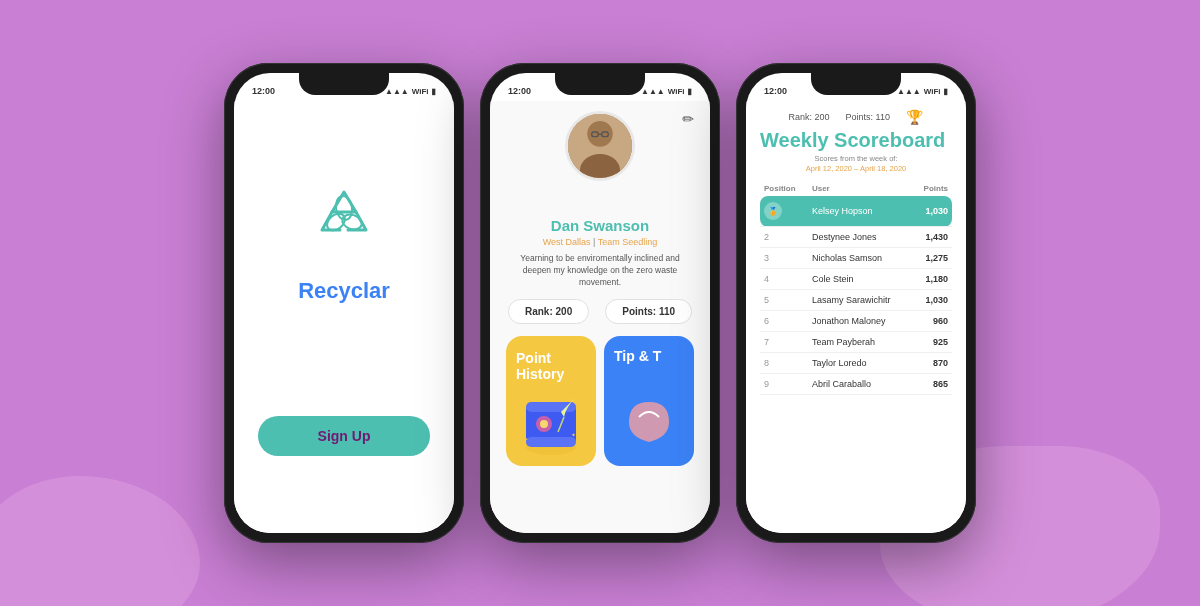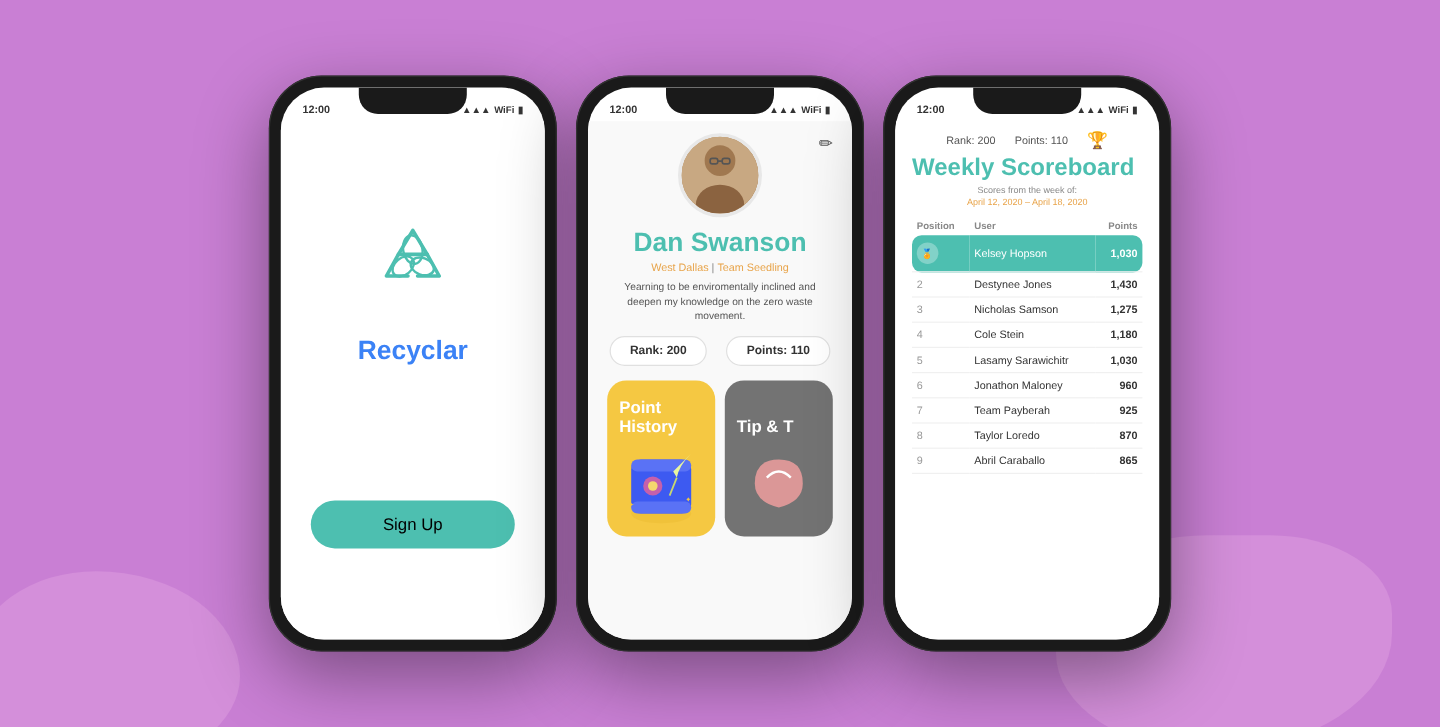--- a/index.html
+++ b/index.html
@@ -106,26 +106,26 @@
     }
     .app-name-p1 {
       font-size: 22px;
       font-weight: 600;
       color: #3b82f6;
       margin-bottom: 112px;
       text-align: right;
     }
     .signup-btn {
       background: #4dbfb0;
-      color: #000000;
+      color: #701a75;
       border: none;
       border-radius: 30px;
       padding: 12px 60px;
       font-size: 14px;
-      font-weight: 400;
+      font-weight: 700;
       cursor: pointer;
     }
 
     
     .phone-2-content {
       height: calc(100% - 28px);
       background: #f9f9f9;
       display: flex;
       flex-direction: column;
       align-items: center;
@@ -154,24 +154,25 @@
     .avatar-placeholder {
       width: 100%;
       height: 100%;
       background: linear-gradient(135deg, #c8a882 0%, #a07850 100%);
       display: flex;
       align-items: flex-end;
       justify-content: center;
       overflow: hidden;
     }
     .profile-name {
-      font-size: 22px;
+      font-size: 15px;
       font-weight: 700;
       color: #4dbfb0;
       margin-bottom: 3px;
+      margin-top: 28px;
     }
     .profile-location {
       font-size: 9px;
       color: #888;
       margin-bottom: 6px;
     }
     .profile-location span { color: #e8a44a; font-weight: 500; }
     .profile-bio {
       font-size: 8.5px;
       color: #555;
@@ -207,23 +208,23 @@
       padding: 14px 10px 10px;
       min-height: 130px;
       display: flex;
       flex-direction: column;
       align-items: flex-start;
       position: relative;
       overflow: hidden;
     }
     .card-tips {
       flex: 1;
-      background: #737373;
+      background: #3b82f6;
       border-radius: 16px;
-      padding: 30px 10px 10px;
+      padding: 12px 10px 10px;
       min-height: 130px;
       display: flex;
       flex-direction: column;
       align-items: flex-start;
       position: relative;
       overflow: hidden;
     }
     .card-title {
       font-size: 14px;
       font-weight: 700;

